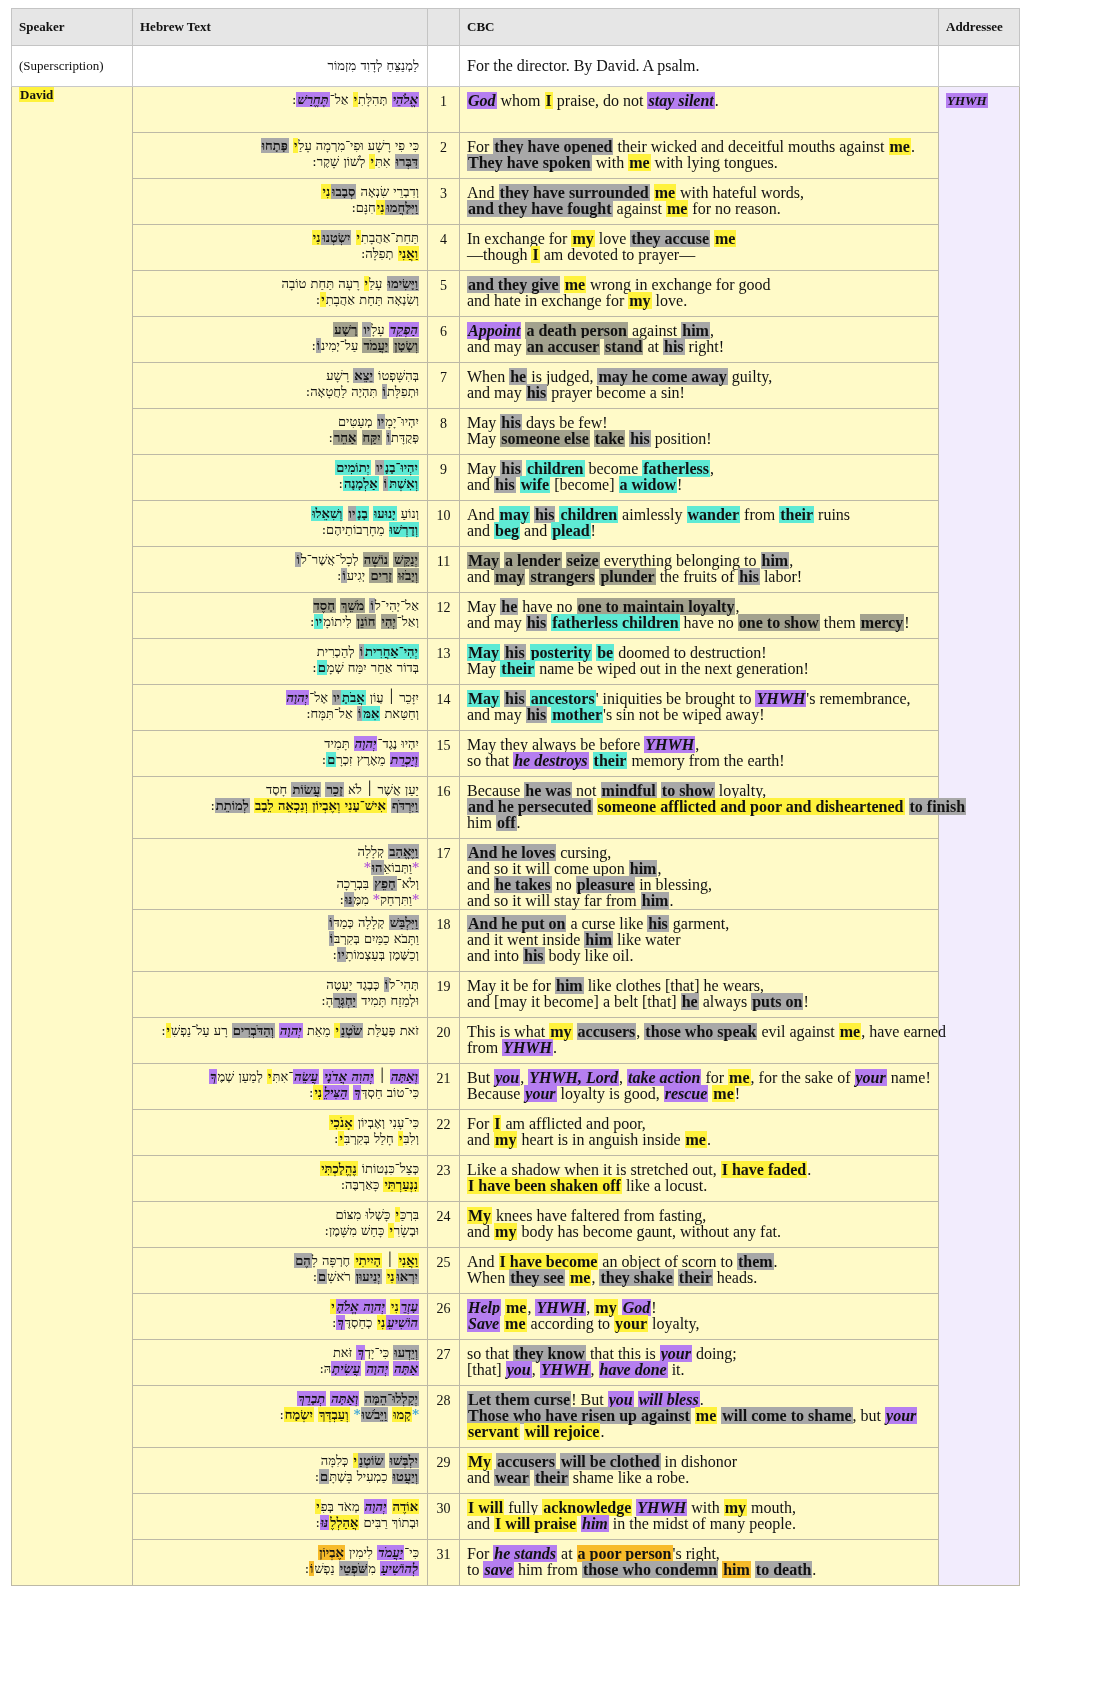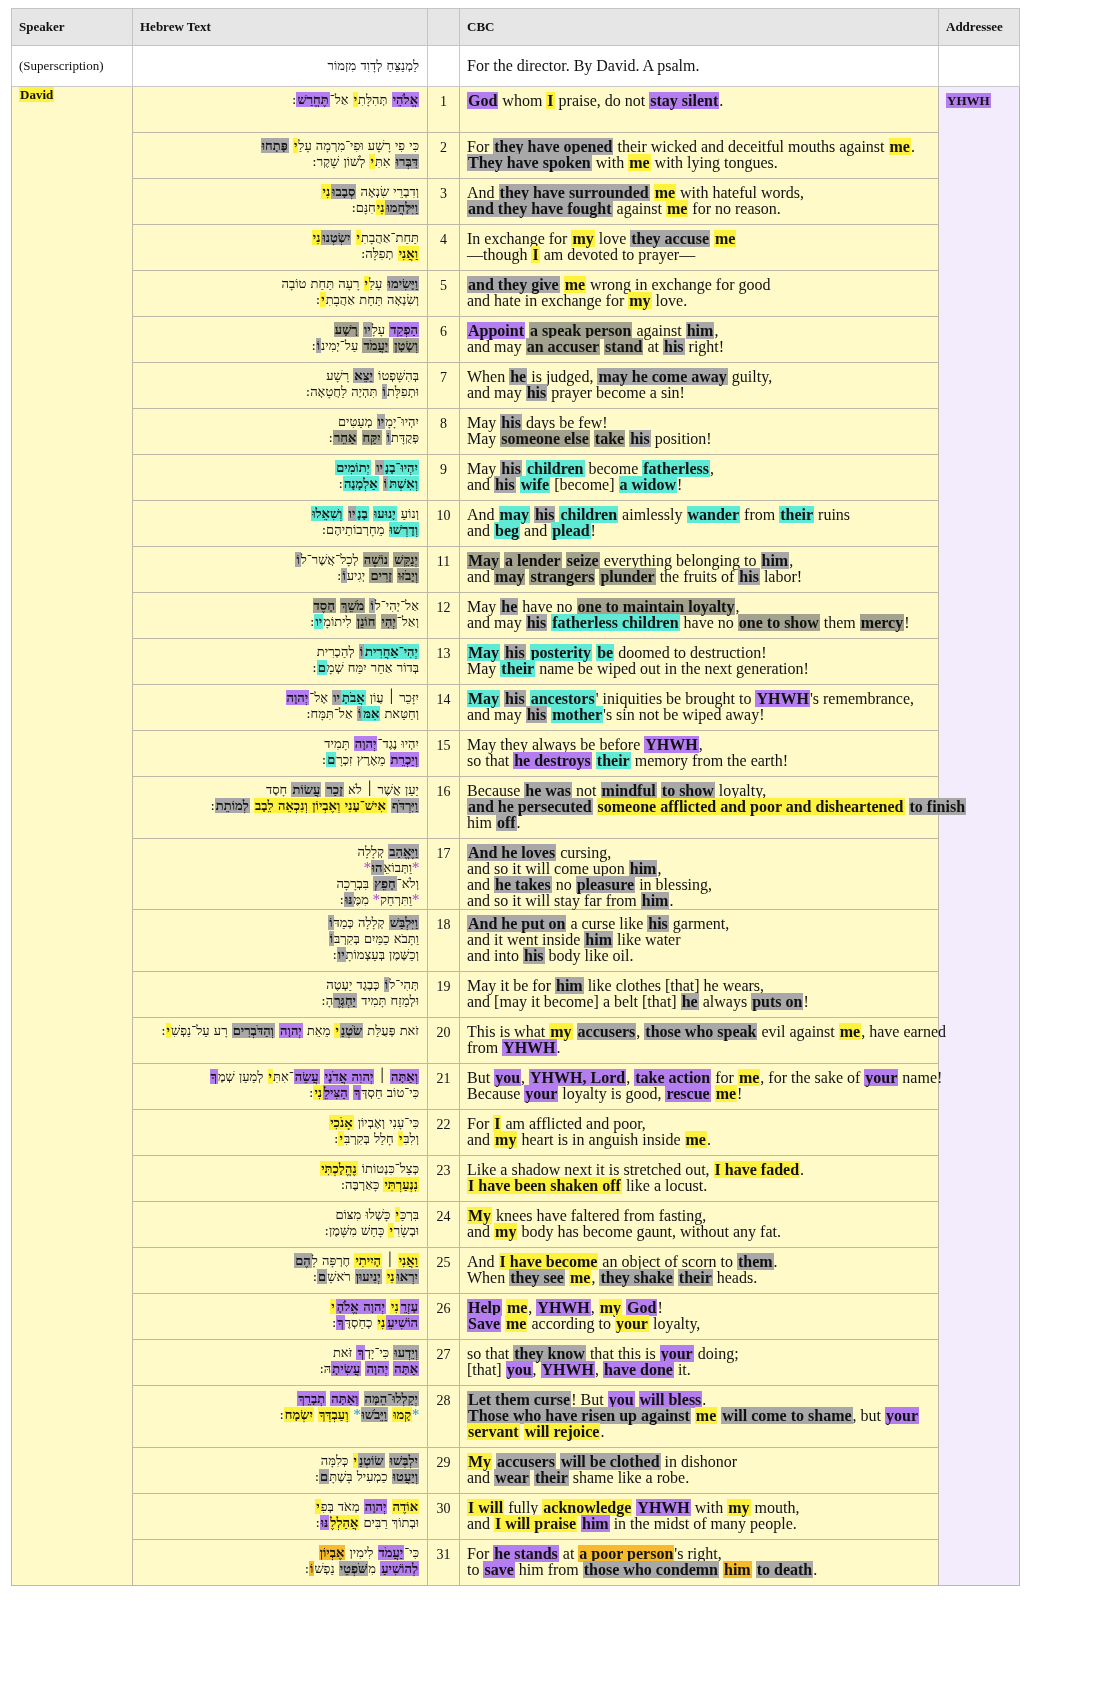--- a/index.html
+++ b/index.html
@@ -21,21 +21,21 @@
   .heb { background: #fffac8; padding: 5px 8px 0 6px; text-align: right; direction: rtl;
          font-family: "DejaVu Serif", "Liberation Serif", serif; font-size: 13px; line-height: 16px; }
   .num { background: #fffac8; text-align: center; font-size: 14px; padding-top: 7px; }
   .cbc { background: #fffac8; padding: 6px 6px 0 7px; font-size: 16px; line-height: 16px; }
   .addr { background: #f2ecfd; padding: 6px 0 0 7px; font-size: 13px; font-weight: bold; }
   tr.super .heb, tr.super .cbc, tr.super .num, tr.super .addr { background: #ffffff; }
   tr.super .cbc { padding-top: 0; }
   tr.super .heb { padding-top: 0; }
   .line { display: block; white-space: nowrap; }
   .hl { font-weight: bold; padding: 0 1px; }
-  .hl-purple { background: #b57ef0; }
+  .hl-purple { background: #b57ef0; font-style: italic; }
   .hl-yellow { background: #fff23c; }
   .hl-gray { background: #a8a8a8; }
   .hl-olive { background: #a3a28e; }
   .hl-light { background: #5eead4; }
   .hl-orange { background: #f7bb2a; }
   .star { color: #b357d6; font-weight: bold; }
   .star.blue { color: #39a5d8; }
 </style>
 </head>
 <body>
@@ -120,21 +120,21 @@
           <span class="line"><span>and hate in exchange for </span><span class="hl hl-yellow">my</span><span> love.</span></span>
         </td>
       </tr>
       <tr style="height: 46px;">
         <td class="heb">
           <span class="line"><span class="hl hl-purple">הַפְקֵד</span><span> עָלָ</span><span class="hl hl-gray">יו</span><span> </span><span class="hl hl-olive">רָשָׁע</span></span>
           <span class="line"><span class="hl hl-olive">וְשָׂטָן</span><span> </span><span class="hl hl-olive">יַעֲמֹד</span><span> עַל־יְמִינ</span><span class="hl hl-gray">וֹ</span><span>:</span></span>
         </td>
         <td class="num">6</td>
         <td class="cbc">
-          <span class="line"><span class="hl hl-purple">Appoint</span><span> </span><span class="hl hl-olive">a speak person</span><span> against </span><span class="hl hl-gray">him</span><span>,</span></span>
+          <span class="line"><span class="hl hl-purple">Appoint</span><span> </span><span class="hl hl-olive">a death person</span><span> against </span><span class="hl hl-gray">him</span><span>,</span></span>
           <span class="line"><span>and may </span><span class="hl hl-olive">an accuser</span><span> </span><span class="hl hl-olive">stand</span><span> at </span><span class="hl hl-gray">his</span><span> right!</span></span>
         </td>
       </tr>
       <tr style="height: 46px;">
         <td class="heb">
           <span class="line"><span>בְּהִשָּׁפְטוֹ </span><span class="hl hl-gray">יֵצֵא</span><span> רָשָׁע</span></span>
           <span class="line"><span>וּתְפִלָּת</span><span class="hl hl-gray">וֹ</span><span> תִּהְיֶה לַחֲטָאָה:</span></span>
         </td>
         <td class="num">7</td>
         <td class="cbc">
@@ -313,21 +313,21 @@
           <span class="line"><span>and </span><span class="hl hl-yellow">my</span><span> heart is in anguish inside </span><span class="hl hl-yellow">me</span><span>.</span></span>
         </td>
       </tr>
       <tr style="height: 46px;">
         <td class="heb">
           <span class="line"><span>כְּצֵל־כִּנְטוֹתוֹ </span><span class="hl hl-yellow">נֶהֱלָכְתִּי</span></span>
           <span class="line"><span class="hl hl-yellow">נִנְעַרְתִּי</span><span> כָּאַרְבֶּה:</span></span>
         </td>
         <td class="num">23</td>
         <td class="cbc">
-          <span class="line"><span>Like a shadow next it is stretched out, </span><span class="hl hl-yellow">I have faded</span><span>.</span></span>
+          <span class="line"><span>Like a shadow when it is stretched out, </span><span class="hl hl-yellow">I have faded</span><span>.</span></span>
           <span class="line"><span class="hl hl-yellow">I have been shaken off</span><span> like a locust.</span></span>
         </td>
       </tr>
       <tr style="height: 46px;">
         <td class="heb">
           <span class="line"><span>בִּרְכַּ</span><span class="hl hl-yellow">י</span><span> כָּשְׁלוּ מִצּוֹם</span></span>
           <span class="line"><span>וּבְשָׂרִ</span><span class="hl hl-yellow">י</span><span> כָּחַשׁ מִשָּׁמֶן:</span></span>
         </td>
         <td class="num">24</td>
         <td class="cbc">

